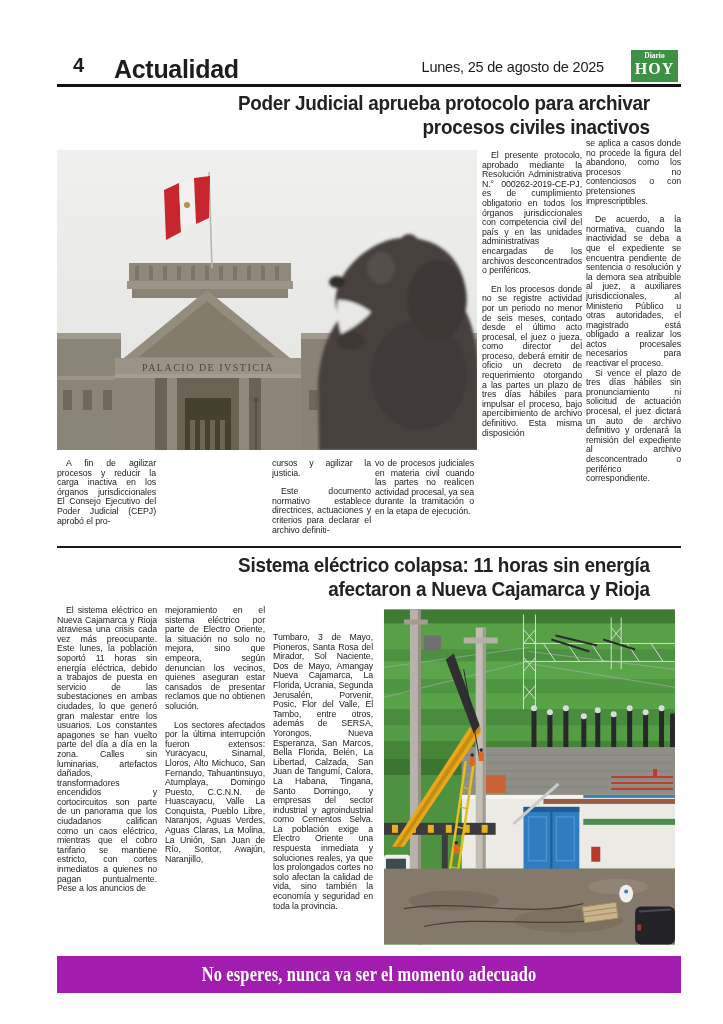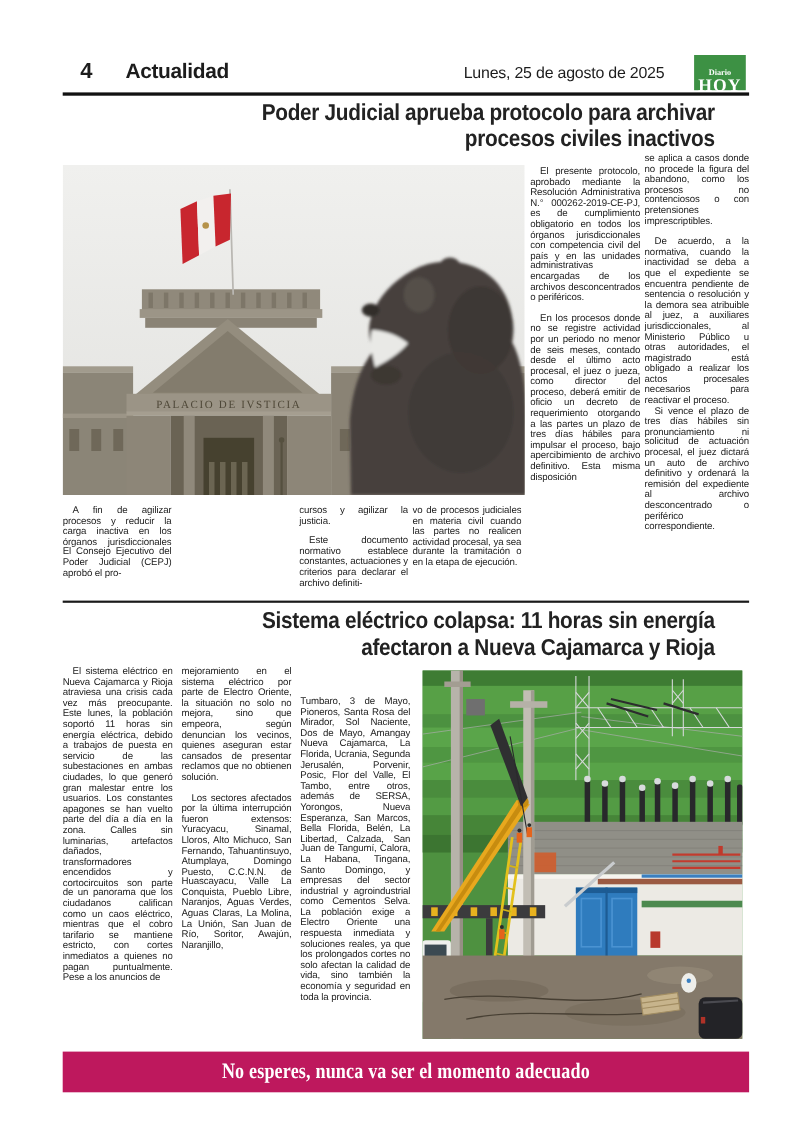--- a/index.html
+++ b/index.html
@@ -1,23 +1,23 @@
 <!DOCTYPE html>
 <html lang="es"><head>
 <meta charset="utf-8">
 <style>
   html,body{margin:0;padding:0;background:#ffffff;}
   .page{position:relative;width:723px;height:1024px;background:#fff;overflow:hidden;
         font-family:"Liberation Sans", sans-serif;color:#1c1c1c;}
   
   .pagenum{position:absolute;left:73px;top:54px;font-size:20px;font-weight:bold;}
-  .section{position:absolute;left:114px;top:55px;font-size:19px;font-weight:bold;letter-spacing:-0.3px;}
+  .section{position:absolute;left:114px;top:55px;font-size:25px;font-weight:bold;letter-spacing:-0.3px;}
   .date{position:absolute;right:119px;top:59px;font-size:14.5px;letter-spacing:-0.2px;}
   .logo{position:absolute;left:631px;top:50px;width:47px;height:32px;background:#3d9144;
-        color:#fff;text-align:center;box-sizing:border-box;padding-top:12px;}
+        color:#fff;text-align:center;box-sizing:border-box;padding-top:2px;}
   .logo-top{font-size:7.5px;font-weight:bold;font-family:"Liberation Serif",serif;line-height:8px;}
   .logo-main{font-size:16px;font-weight:bold;font-family:"Liberation Serif",serif;line-height:17px;letter-spacing:1px;}
   .header-rule{position:absolute;left:57px;top:84px;width:624px;height:3px;background:#111;}
   
   .headline{position:absolute;left:57px;width:624px;margin:0;text-align:right;
             font-weight:bold;color:#222;}
   .tline{display:block;font-size:21px;line-height:24px;letter-spacing:-0.3px;
          transform:scaleX(0.90);transform-origin:50% 50%;}
   .a1-title{top:91px;}
   .a2-title{top:553px;}
@@ -34,21 +34,21 @@
   .a1-b3{left:272px;top:459px;width:99px;height:84px;}
   .a1-b4{left:375px;top:459px;width:99px;height:84px;}
   .rule2{position:absolute;left:57px;top:546px;width:624px;height:2px;background:#1a1a1a;}
   .a2-c1{left:57px;top:606px;width:100px;height:350px;}
   .a2-c2{left:165px;top:606px;width:100px;height:350px;}
   .a2-c3{left:273px;top:606px;width:100px;height:350px;margin-top:27px;}
   
   .photo1{position:absolute;left:57px;top:150px;width:420px;height:300px;}
   .photo2{position:absolute;left:384px;top:609px;width:291px;height:336px;}
   
-  .banner{position:absolute;left:57px;top:956px;width:624px;height:37px;background:#be185d;
+  .banner{position:absolute;left:57px;top:956px;width:624px;height:37px;background:#a21caf;
           display:flex;align-items:center;justify-content:center;}
   .banner span{color:#fff;font-family:"Liberation Serif",serif;font-weight:bold;font-size:20px;
                display:inline-block;transform:scaleX(0.82);letter-spacing:0.2px;}
 </style>
 </head>
 <body>
 
 <div class="page">
 
   <div class="pagenum">4</div>
@@ -162,21 +162,21 @@
   <div class="body-col a1-colB">
     <p class="para">se aplica a casos donde no procede la figura del abandono, como los procesos no contenciosos o con pretensiones imprescriptibles.</p>
     <p class="para indent gap">De acuerdo, a la normativa, cuando la inactividad se deba a que el expediente se encuentra pendiente de sentencia o resolución y la demora sea atribuible al juez, a auxiliares jurisdiccionales, al Ministerio Público u otras autoridades, el magistrado está obligado a realizar los actos procesales necesarios para reactivar el proceso.</p>
     <p class="para indent">Si vence el plazo de tres días hábiles sin pronunciamiento ni solicitud de actuación procesal, el juez dictará un auto de archivo definitivo y ordenará la remisión del expediente al archivo desconcentrado o periférico correspondiente.</p>
   </div>
   <div class="body-col a1-b1">
     <p class="para indent">A fin de agilizar procesos y reducir la carga inactiva en los órganos jurisdiccionales El Consejo Ejecutivo del Poder Judicial (CEPJ) aprobó el pro-</p>
   </div>
   <div class="body-col a1-b3">
     <p class="para">cursos y agilizar la justicia.</p>
-    <p class="para indent gap">Este documento normativo establece constantes, actuaciones y criterios para declarar el archivo definiti-</p>
+    <p class="para indent gap">Este documento normativo establece directrices, actuaciones y criterios para declarar el archivo definiti-</p>
   </div>
   <div class="body-col a1-b4">
     <p class="para">vo de procesos judiciales en materia civil cuando las partes no realicen actividad procesal, ya sea durante la tramitación o en la etapa de ejecución.</p>
   </div>
 
   <div class="rule2"></div>
 
   <h2 class="headline a2-title">
     <span class="tline">Sistema eléctrico colapsa: 11 horas sin energía</span>
     <span class="tline">afectaron a Nueva Cajamarca y Rioja</span>

